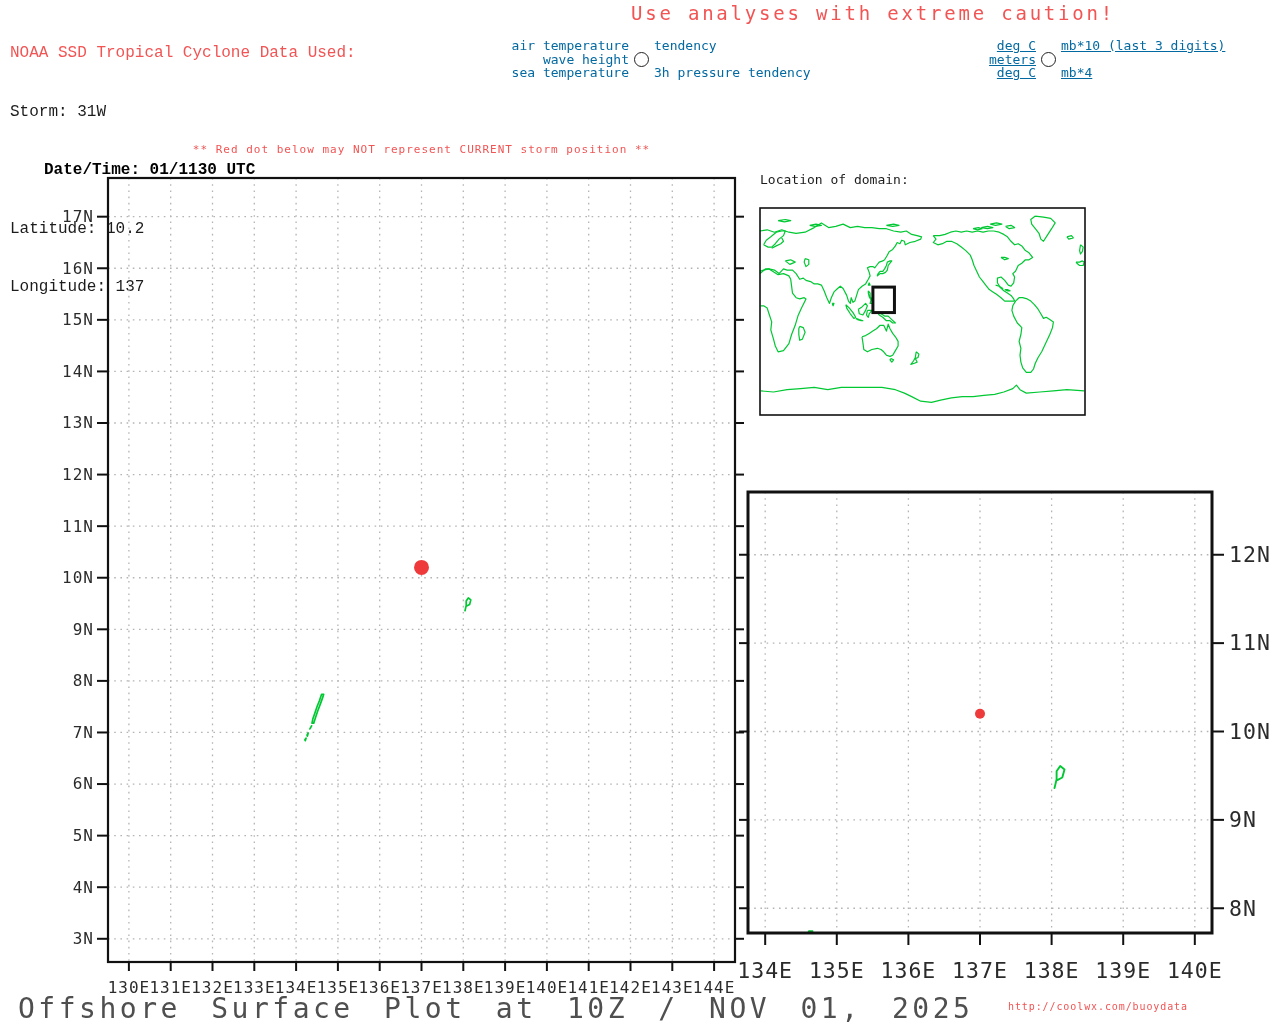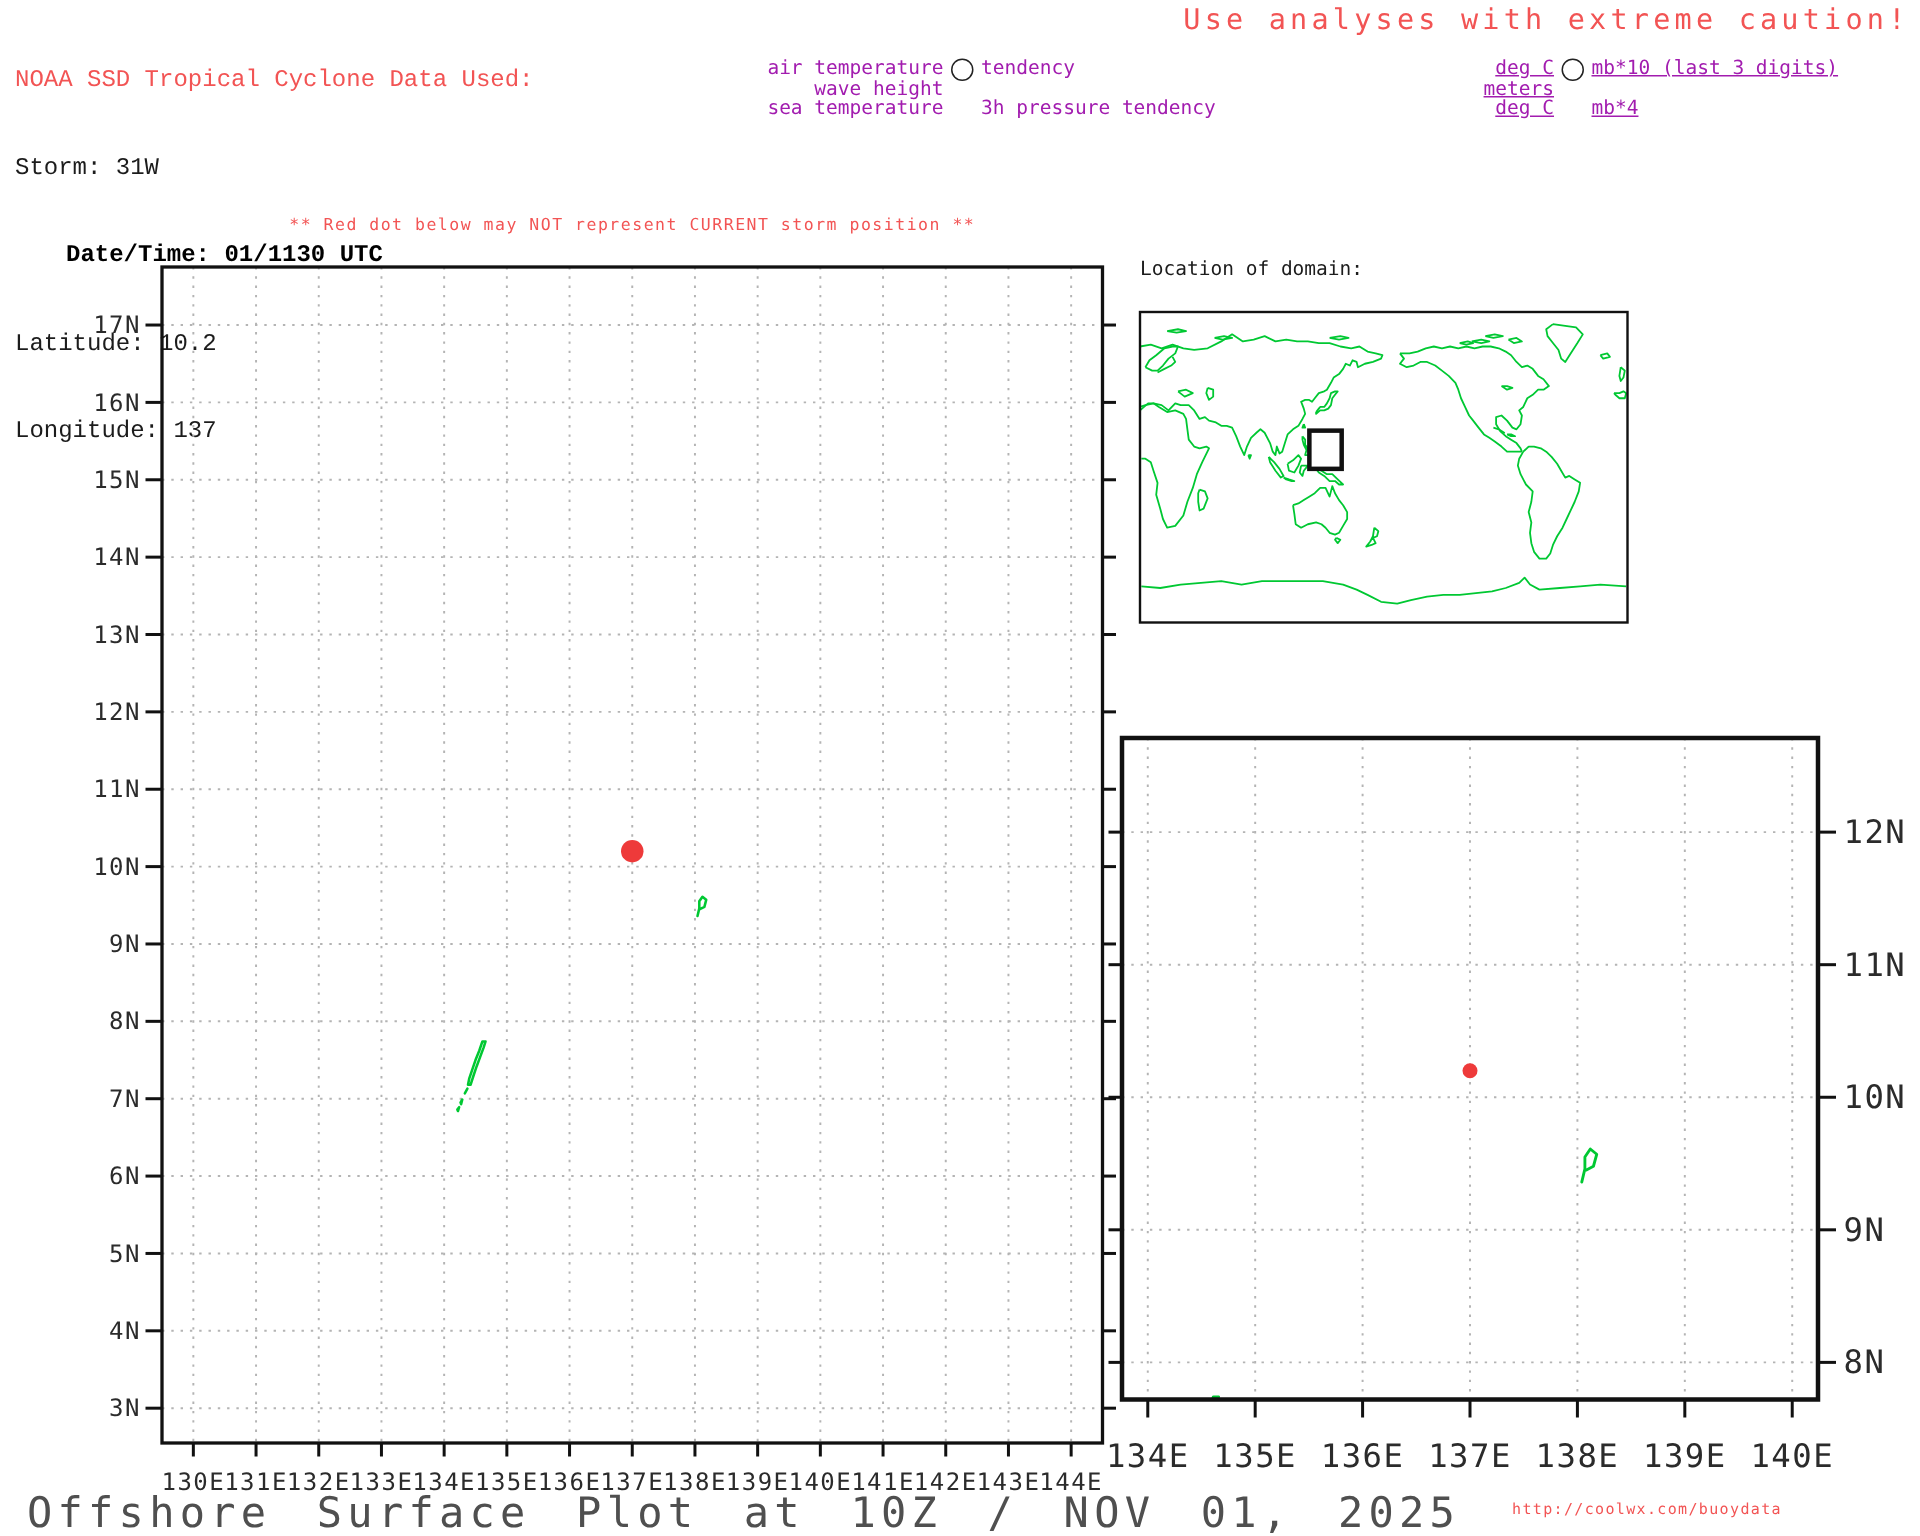--- a/index.html
+++ b/index.html
@@ -1,22 +1,22 @@
 <!DOCTYPE html>
 <html><head>
 <meta charset="utf-8">
 <style>
   html,body{margin:0;padding:0;background:#ffffff;width:1280px;height:1024px;overflow:hidden;}
   body{position:relative;font-family:"DejaVu Sans Mono",monospace;}
   .abs{position:absolute;}
   #header-info{left:10px;top:5px;font-size:16px;line-height:19.5px;color:#1c1c1c;white-space:pre;font-family:Liberation Mono, monospace;}
   .red-text{color:#f25454;}
   .red-bold{color:#000000;font-weight:bold;padding-left:34px;}
-  #caution-banner{left:473px;top:2px;width:800px;text-align:right;font-size:19px;letter-spacing:2.8px;color:#f25454;white-space:nowrap;}
-  .legend{position:absolute;display:flex;font-size:13px;color:#a21caf;}
+  #caution-banner{left:473px;top:2px;width:800px;text-align:center;font-size:19px;letter-spacing:2.8px;color:#f25454;white-space:nowrap;}
+  .legend{position:absolute;display:flex;align-items:center;font-size:13px;color:#0369a1;}
   .legend .col div{line-height:13.5px;min-height:13.5px;white-space:pre;}
   .legend .col.left{text-align:right;}
   #station-legend{left:509px;top:39px;}
   #station-legend .col.left{width:120px;}
   #units-legend{left:984px;top:39px;text-decoration:underline;}
   #units-legend .col.left{width:52px;}
   .circle-glyph{width:13px;height:13px;border:1.5px solid #222;border-radius:50%;margin:0 5px;flex:0 0 auto;}
   #storm-note{left:108px;top:143px;width:627px;text-align:center;font-size:11px;letter-spacing:1px;color:#f25454;white-space:nowrap;}
   #inset-title{left:760px;top:172px;width:325px;text-align:left;font-size:13px;color:#1c1c1c;white-space:nowrap;}
   #footer-title{left:18px;top:992px;font-size:28px;letter-spacing:3.5px;word-spacing:10px;color:#4f4f4f;white-space:nowrap;}

